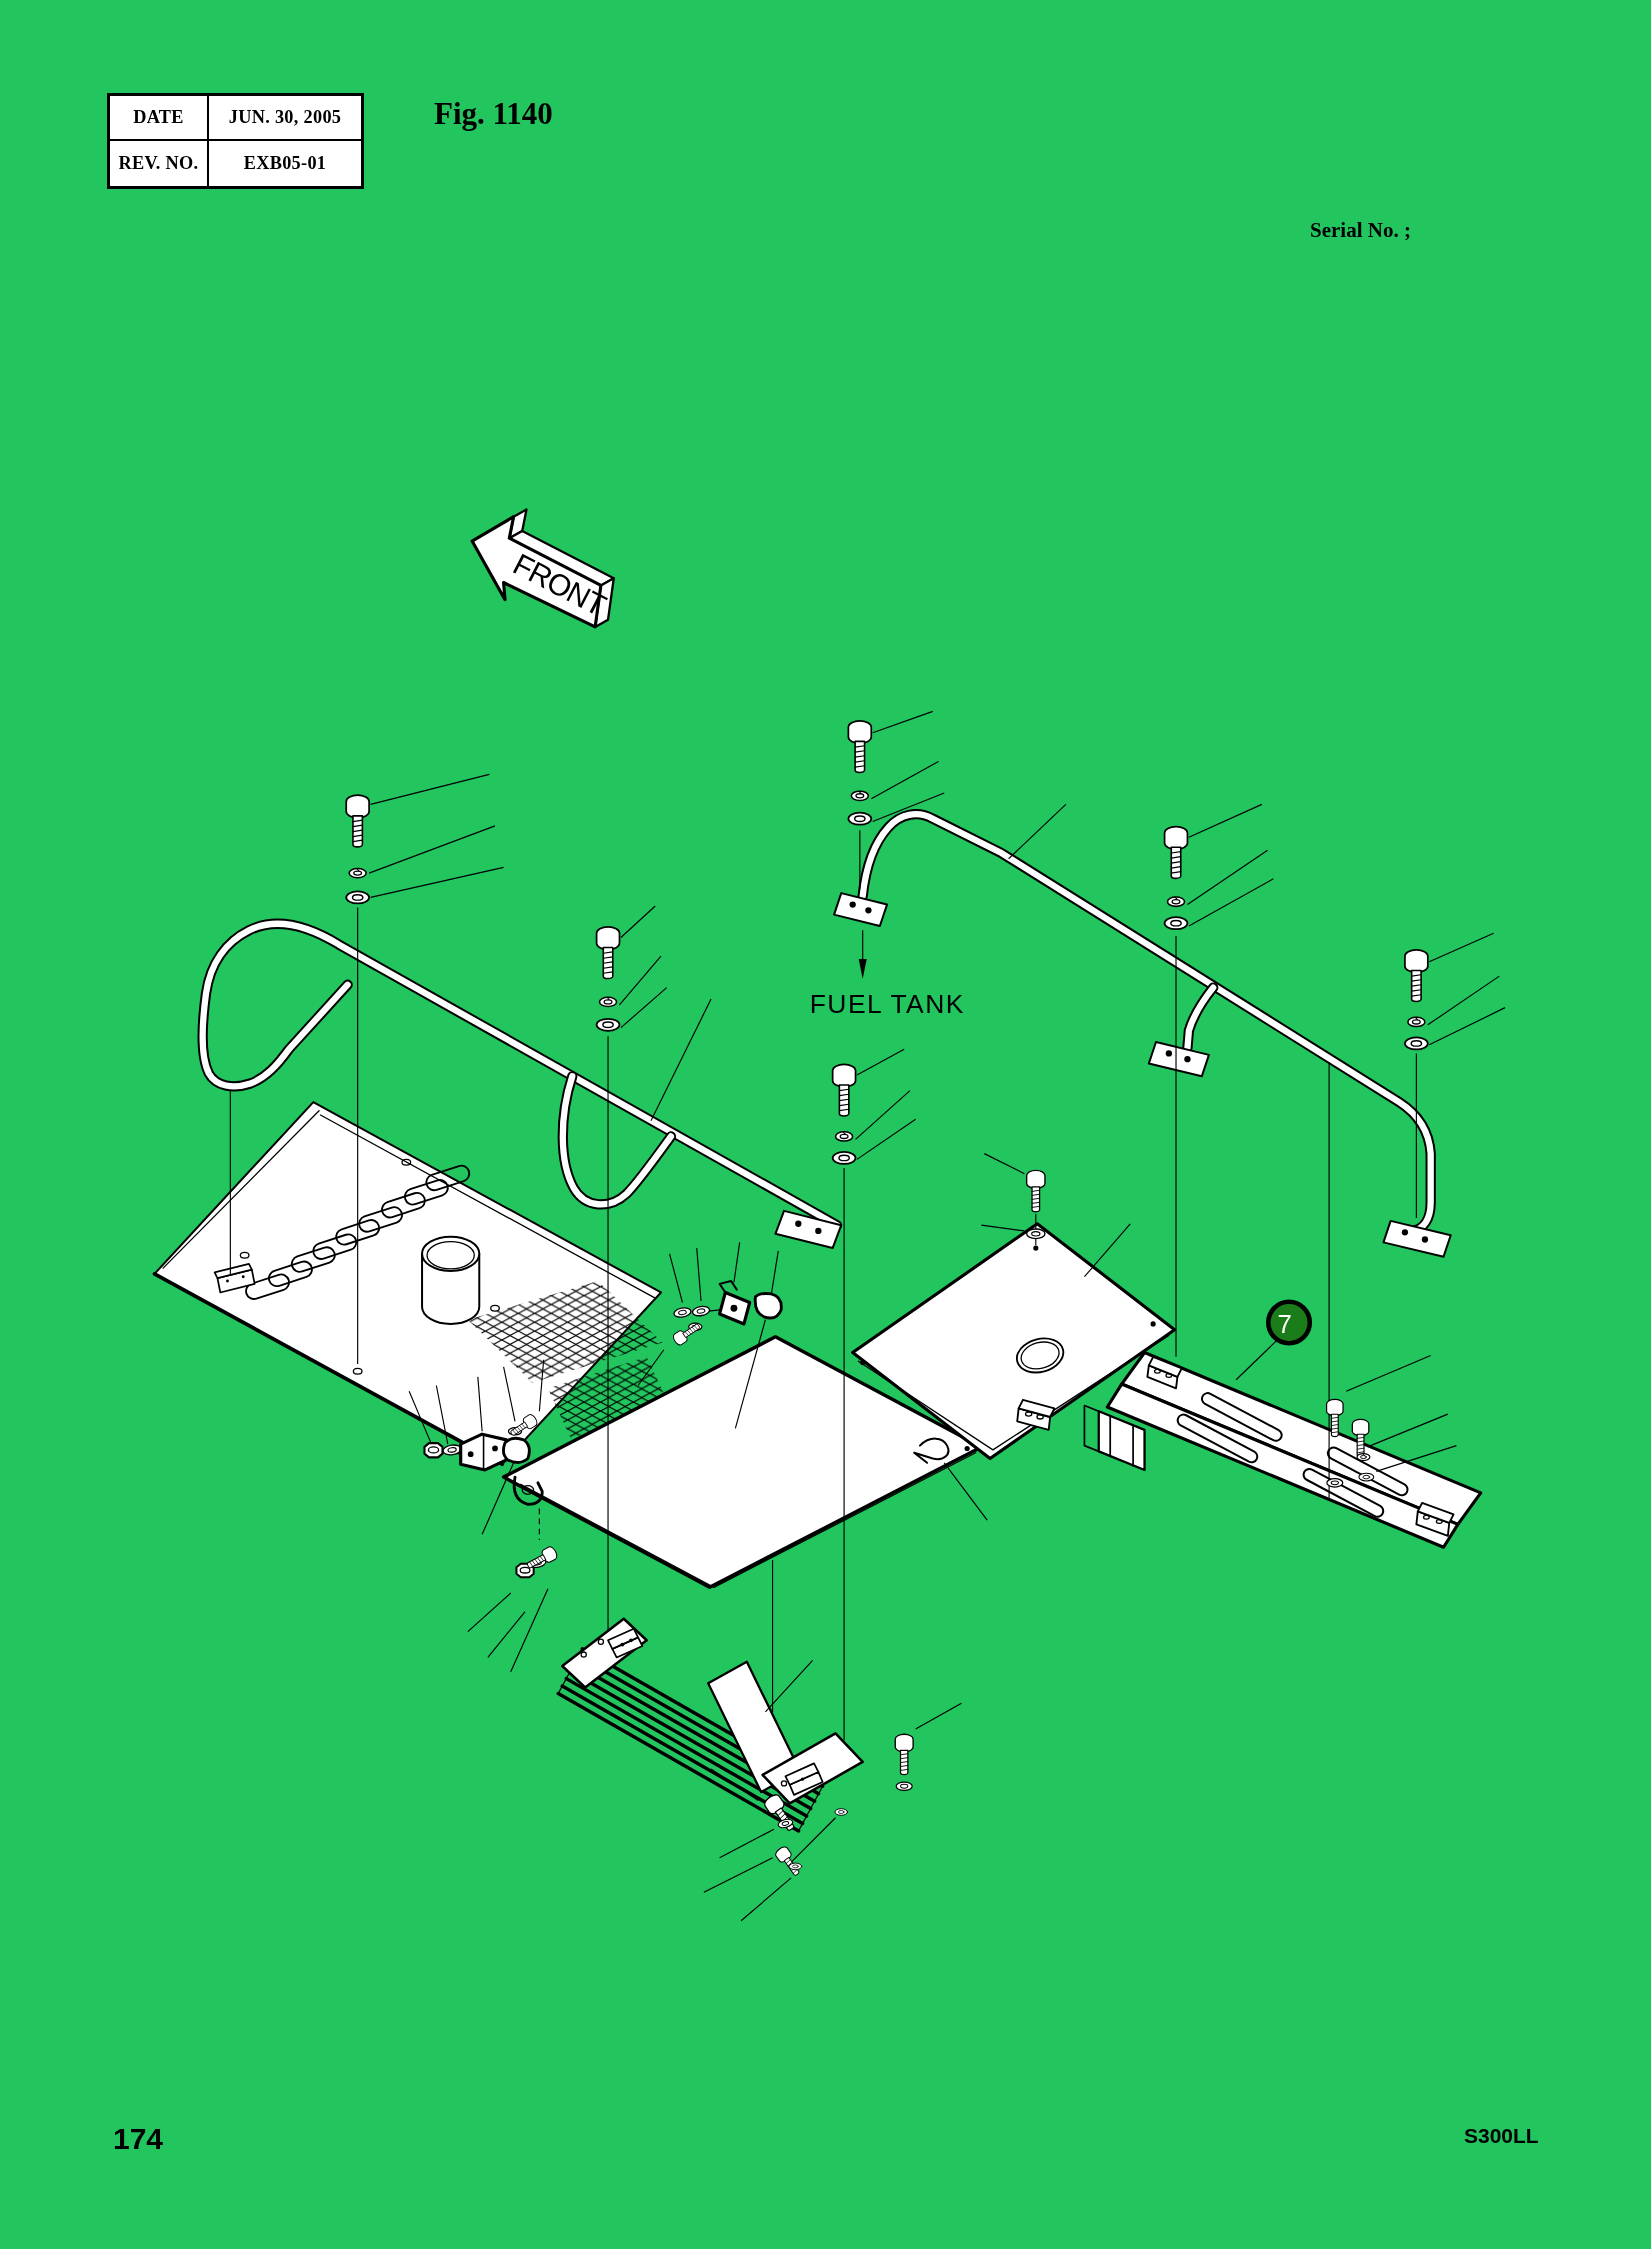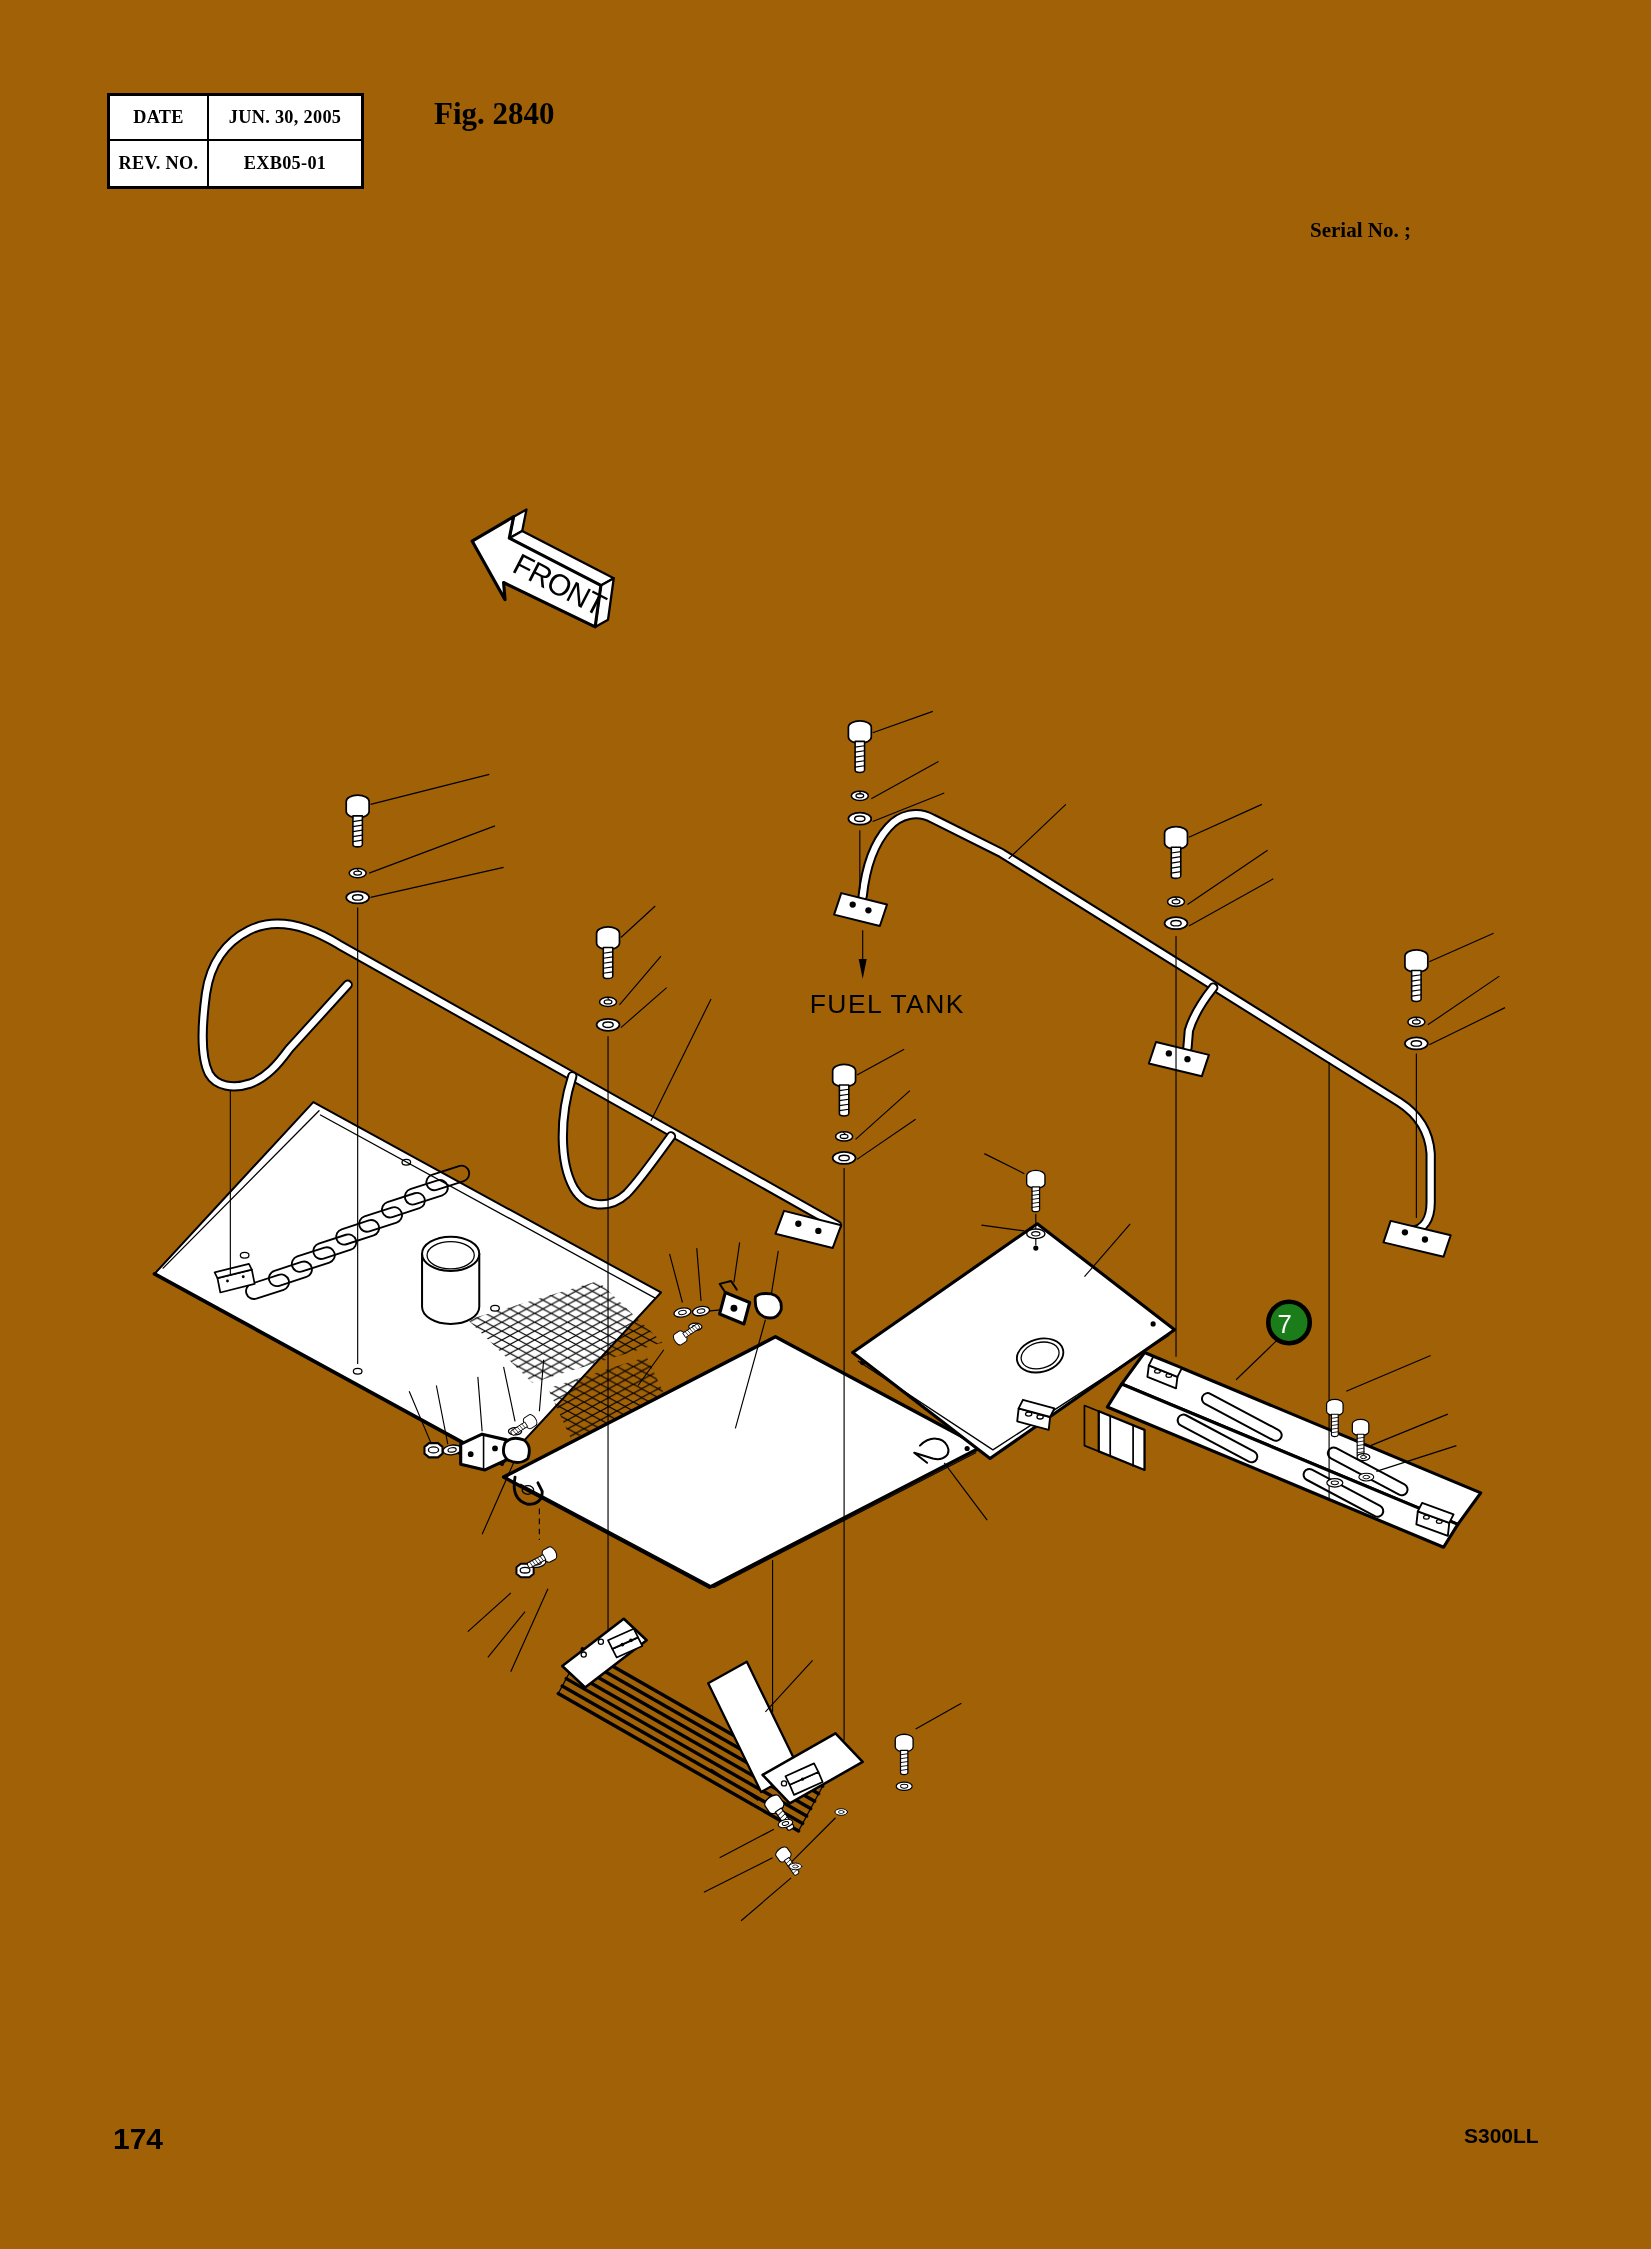--- a/index.html
+++ b/index.html
@@ -1,16 +1,16 @@
 <!DOCTYPE html>
 <html style="font-size:10.5px"><head>
 <meta charset="utf-8">
 <style>
   html,body{margin:0;padding:0;background:#fff;}
-  .page{position:relative;width:1651px;height:2250px;background:#a16207;overflow:hidden;
+  .page{position:relative;width:1651px;height:2250px;background:#22c55e;overflow:hidden;
         font-family:"Liberation Serif",serif;color:#000;}
   
   .rev-table{position:absolute;left:107px;top:93px;border:3.3px solid #000;
              display:grid;grid-template-columns:99px 152px;grid-auto-rows:45px;background:#fff;}
   .rt-cell{display:flex;align-items:center;justify-content:center;
            font-weight:bold;font-size:18.3px;letter-spacing:0.3px;white-space:nowrap;}
   .rt-c1{border-right:2.6px solid #000;}
   .rt-r1{border-bottom:2.6px solid #000;}
   
   .fig-row{position:absolute;left:434px;top:96px;display:flex;align-items:center;gap:18.3px;}
@@ -40,21 +40,21 @@
 <div class="page">
 
   <div class="rev-table">
     <div class="rt-cell rt-c1 rt-r1">DATE</div>
     <div class="rt-cell rt-r1">JUN. 30, 2005</div>
     <div class="rt-cell rt-c1">REV. NO.</div>
     <div class="rt-cell">EXB05-01</div>
   </div>
 
   <div class="fig-row">
-    <div class="fig-label">Fig. 2840</div>
+    <div class="fig-label">Fig. 1140</div>
   </div>
 
   <div class="serial">Serial No. ;</div>
 
   <svg class="diagram" viewBox="0 0 1154 1572" preserveAspectRatio="none">
     <defs>
       <g id="bolt">
         <path class="ow" style="stroke-width:1.2" d="M -8 4 A 8 4.4 0 0 1 8 4 L 8 11 A 8 4.4 0 0 1 -8 11 Z"></path>
         <path class="ow" style="stroke-width:1.1" d="M -3.3 14 L -3.3 34 A 3.3 1.7 0 0 0 3.3 34 L 3.3 14 Z"></path>
         <path class="ol" style="stroke-width:0.8" d="M -3.3 18 L 3.3 17 M -3.3 21.5 L 3.3 20.5 M -3.3 25 L 3.3 24 M -3.3 28.5 L 3.3 27.5 M -3.3 32 L 3.3 31"></path>

